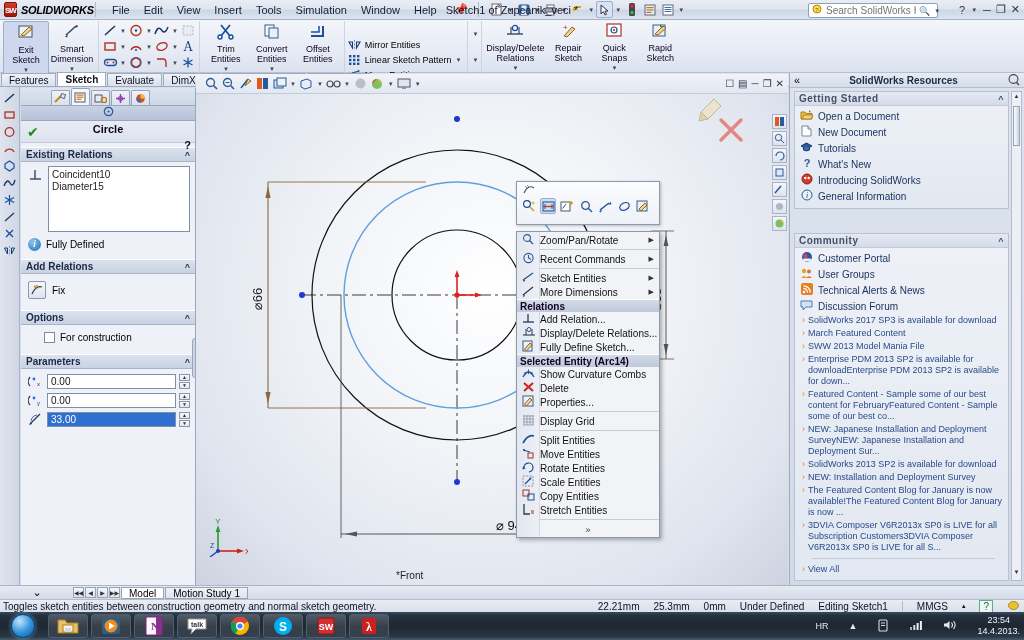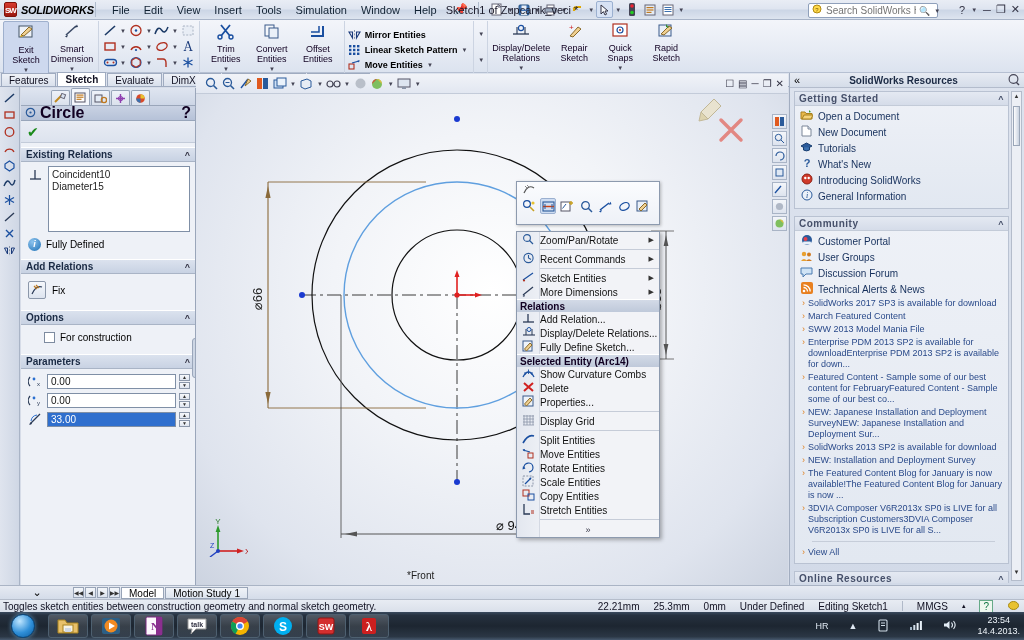--- a/index.html
+++ b/index.html
@@ -103,21 +103,21 @@
     overflow:hidden;
   }
   .pm-tabs { display:flex; align-items:flex-end; height:18px; padding-left:30px; gap:1px;
              background:linear-gradient(to bottom,#dfe5f0,#cdd6e6); border-bottom:1px solid #9aa6ba;}
   .pm-tab { width:19px;height:15px;border:1px solid #97a4b8;border-bottom:none;border-radius:2px 2px 0 0;
             background:linear-gradient(to bottom,#eef2f9,#dae1ec); display:flex;align-items:center;justify-content:center;font-size:10px;}
   .pm-tab.active{ background:#f4f7fc; height:17px;}
   .pm-title {
     height:15px; display:flex;align-items:center; gap:4px; padding:0 4px;
     background:linear-gradient(to bottom,#c9d2e3,#b6c2d8); border-bottom:1px solid #98a5ba;
-    font-weight:bold; font-size:16px; color:#102;
+    font-weight:bold; font-size:11px; color:#102;flex-direction:column;
   }
   .pm-title .q { margin-left:auto; font-weight:bold; }
   .pm-check { height:22px; display:flex;align-items:center;padding-left:6px;font-size:14px;color:#1a8a1a;
               background:linear-gradient(to bottom,#e8ecf4,#dde3ee); border-bottom:1px solid #c3cbd9;}
   .sec-hd {
     height:15px; display:flex;align-items:center;padding:0 5px;font-weight:bold;font-size:10px;color:#1a2a44;
     background:linear-gradient(to bottom,#dbe2ee,#c8d2e3); border-top:1px solid #fff;border-bottom:1px solid #a9b4c6;
     margin-top:4px;
   }
   .sec-hd .chev{ margin-left:auto;font-size:9px;color:#334;}
@@ -149,21 +149,21 @@
     position:absolute; left:196px; top:94px; width:592px; height:491px;
     background:radial-gradient(ellipse at 50% 40%, #ffffff 0%, #f2f4f8 38%, #dfe4ee 78%, #ccd3e0 100%);
     overflow:hidden;
   }
   .gfx-right-rail{
     position:absolute; right:0; top:20px; width:16px;
     display:flex;flex-direction:column;gap:2px;
   }
   .gfx-right-rail .ic{width:15px;height:15px;border:1px solid #a9b4c6;background:linear-gradient(to bottom,#f4f6fa,#dde3ee);
     display:flex;align-items:center;justify-content:center;font-size:9px;}
-  .front-lbl{position:absolute;left:211px;bottom:4px;font-size:10px;color:#222;}
+  .front-lbl{position:absolute;left:200px;bottom:4px;font-size:10px;color:#222;}
   .triad{position:absolute;left:12px;bottom:28px;width:40px;height:40px;}
 
   
   .ctx-mini {
     position:absolute; left:516px; top:181px; width:144px; height:44px;
     background:linear-gradient(to bottom,#fbfcfe,#eef1f7);
     border:1px solid #8d9aae; box-shadow:1px 1px 3px rgba(0,0,0,.25);
   }
   .ctx-mini .row1{height:16px;display:flex;align-items:center;padding-left:5px;font-size:11px;}
   .ctx-mini .row2{display:flex;align-items:center;gap:3px;padding-left:4px;}
@@ -192,21 +192,21 @@
     background:linear-gradient(to bottom,#dde3ee,#d2dae8);
     border-left:1px solid #a2adc0;
   }
   .tp-head{height:15px;display:flex;align-items:center;gap:4px;padding:0 4px;
      background:linear-gradient(to bottom,#e7ebf3,#d5dde9);border-bottom:1px solid #b3bccc;}
   .tp-head .ttl{flex:1;text-align:center;font-weight:bold;font-size:10px;color:#1b2a44;}
   .tp-scroll{position:absolute;right:2px;top:18px;width:11px;height:490px;background:#eceff5;border:1px solid #b4bccb;}
   .tp-scroll .thumb{position:absolute;left:1px;top:14px;width:7px;height:40px;background:linear-gradient(to right,#fdfdfe,#c9d2e0);border:1px solid #9aa6b8;}
   .tp-scroll .ar{position:absolute;left:1px;width:7px;height:10px;text-align:center;font-size:6px;color:#333;}
   .tp-body{position:absolute;left:4px;top:18px;width:215px;height:492px;overflow:hidden;}
-  .card{background:linear-gradient(to bottom,#eef1f7,#e2e8f1);border:1px solid #b9c2d2;margin-bottom:7px;}
+  .card{background:linear-gradient(to bottom,#eef1f7,#e2e8f1);border:1px solid #b9c2d2;margin-bottom:24px;}
   .card-hd{height:14px;display:flex;align-items:center;padding:0 4px;font-weight:bold;font-size:10px;color:#46506a;
     letter-spacing:.5px;background:linear-gradient(to bottom,#e4e9f2,#d5dce9);border-bottom:1px solid #c3cbd8;}
   .card-hd .chev{margin-left:auto;font-size:9px;}
   .card-body{padding:2px 3px 4px 3px;}
   .lnk{display:flex;align-items:center;gap:5px;height:16px;font-size:10px;color:#16305c;padding-left:2px;}
   .lnk .gl{width:13px;text-align:center;font-size:10px;}
   .newsitem{display:flex;gap:3px;font-size:9px;line-height:11px;color:#2a4a8a;padding:1px 2px 1px 4px;}
   .newsitem .bul{color:#e08020;font-size:9px;line-height:11px;}
   .news-sep{height:1px;background:#c6cdd9;margin:4px 10px 4px 14px;}
 
@@ -488,21 +488,21 @@
           <svg width="20" height="17" viewBox="0 0 20 17">
               <path d="M3 13 L15 13 L15 3" fill="none" stroke="#1a4fa0" stroke-width="2"></path>
               <path d="M3 9 L11 9 L11 3" fill="none" stroke="#1a4fa0" stroke-width="1.5"></path>
             </svg>
         </span>
         <span>Offset</span>
         <span>Entities</span>
       </div>
     </div>
 
-    <div class="rgroup col-lbl" style="padding-top:6px;font-weight:bold;">
+    <div class="rgroup col-lbl" style="padding-top:16px;">
       <div class="textrow">
         <span class="ic">
             <svg width="13" height="12" viewBox="0 0 13 12">
               <path d="M6.5 1 L6.5 11" stroke="#8a95a8" stroke-dasharray="2 1.4"></path>
               <path d="M4.5 9 L1 3 L4.5 3 Z" fill="none" stroke="#1a3a7a" stroke-width="1.1"></path>
               <path d="M8.5 9 L12 3 L8.5 3 Z" fill="none" stroke="#1a3a7a" stroke-width="1.1"></path>
             </svg>
           </span>
         <span>Mirror Entities</span>
       </div>
@@ -1287,33 +1287,33 @@
           <div class="lnk">
             <span class="gl"><svg width="13" height="12" viewBox="0 0 13 12">
                   <circle cx="4" cy="4" r="2.2" fill="#e8a030"></circle>
                   <circle cx="9" cy="4.5" r="2" fill="#d07a20"></circle>
                   <path d="M1 11 Q4 7 7 11 Z" fill="#e8a030"></path>
                   <path d="M6 11 Q9 7.5 12 11 Z" fill="#d07a20"></path>
                 </svg></span>
             <span>User Groups</span>
           </div>
           <div class="lnk">
-            <span class="gl"><svg width="13" height="12" viewBox="0 0 13 12">
-                  <path d="M1 2 L12 2 L12 8 L6 8 L3 11 L3 8 L1 8 Z" fill="#cfe3f5" stroke="#4a7ab0"></path>
-                </svg></span>
-            <span>Discussion Forum</span>
-          </div>
-          <div class="lnk">
             <span class="gl"><svg width="12" height="12" viewBox="0 0 12 12">
                   <rect width="12" height="12" rx="2" fill="#e88020"></rect>
                   <circle cx="3" cy="9" r="1.3" fill="#fff"></circle>
                   <path d="M2.5 5.5 A4 4 0 0 1 6.5 9.5" fill="none" stroke="#fff" stroke-width="1.3"></path>
                   <path d="M2.5 2.8 A6.7 6.7 0 0 1 9.2 9.5" fill="none" stroke="#fff" stroke-width="1.3"></path>
                 </svg></span>
             <span>Technical Alerts &amp; News</span>
+          </div>
+          <div class="lnk">
+            <span class="gl"><svg width="13" height="12" viewBox="0 0 13 12">
+                  <path d="M1 2 L12 2 L12 8 L6 8 L3 11 L3 8 L1 8 Z" fill="#cfe3f5" stroke="#4a7ab0"></path>
+                </svg></span>
+            <span>Discussion Forum</span>
           </div>
 
           <div class="newsitem">
               <span class="bul">›</span>
               <span>SolidWorks 2017 SP3 is available for download</span>
             </div>
           <div class="newsitem">
               <span class="bul">›</span>
               <span>March Featured Content</span>
             </div>

